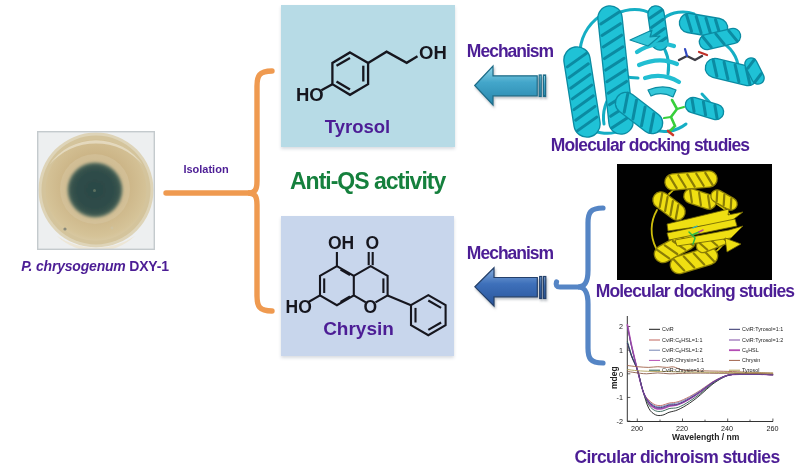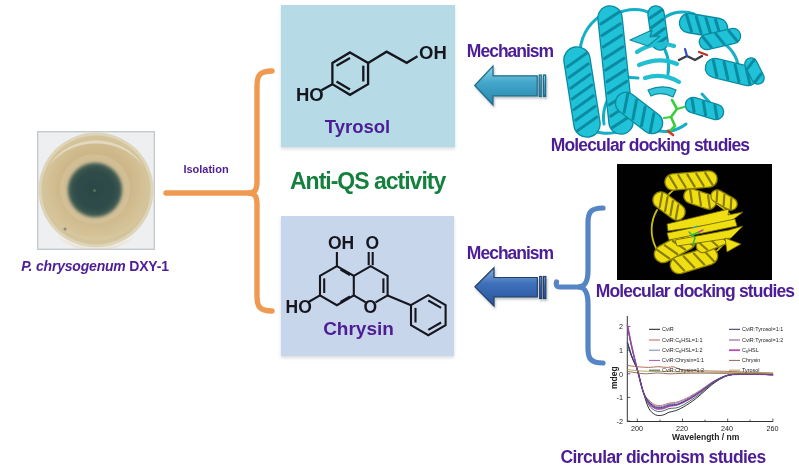--- a/index.html
+++ b/index.html
@@ -296,15 +296,15 @@
     <text x="64" y="44.2">CviR:C<tspan font-size="4" dy="1">6</tspan><tspan dy="-1">HSL=1:2</tspan></text>
     <text x="64" y="54.4">CviR:Chrysin=1:1</text>
     <text x="64" y="64.2">CviR:Chrysin=1:2</text>
     <text x="144" y="23.3">CviR:Tyrosol=1:1</text>
     <text x="144" y="34">CviR:Tyrosol=1:2</text>
     <text x="144" y="44.2">C<tspan font-size="4" dy="1">6</tspan><tspan dy="-1">HSL</tspan></text>
     <text x="144" y="54.4">Chrysin</text>
     <text x="144" y="64.2">Tyrosol</text>
   </g>
 </svg>
-<div class="abs lbl" style="left:560px;top:447px;width:206px;text-align:center;font-size:17.5px;letter-spacing:-0.6px;">Circular dichroism studies</div>
+<div class="abs lbl" style="left:574px;top:447px;width:206px;text-align:center;font-size:17.5px;letter-spacing:-0.6px;">Circular dichroism studies</div>
 
 </div>
 
 </body></html>

